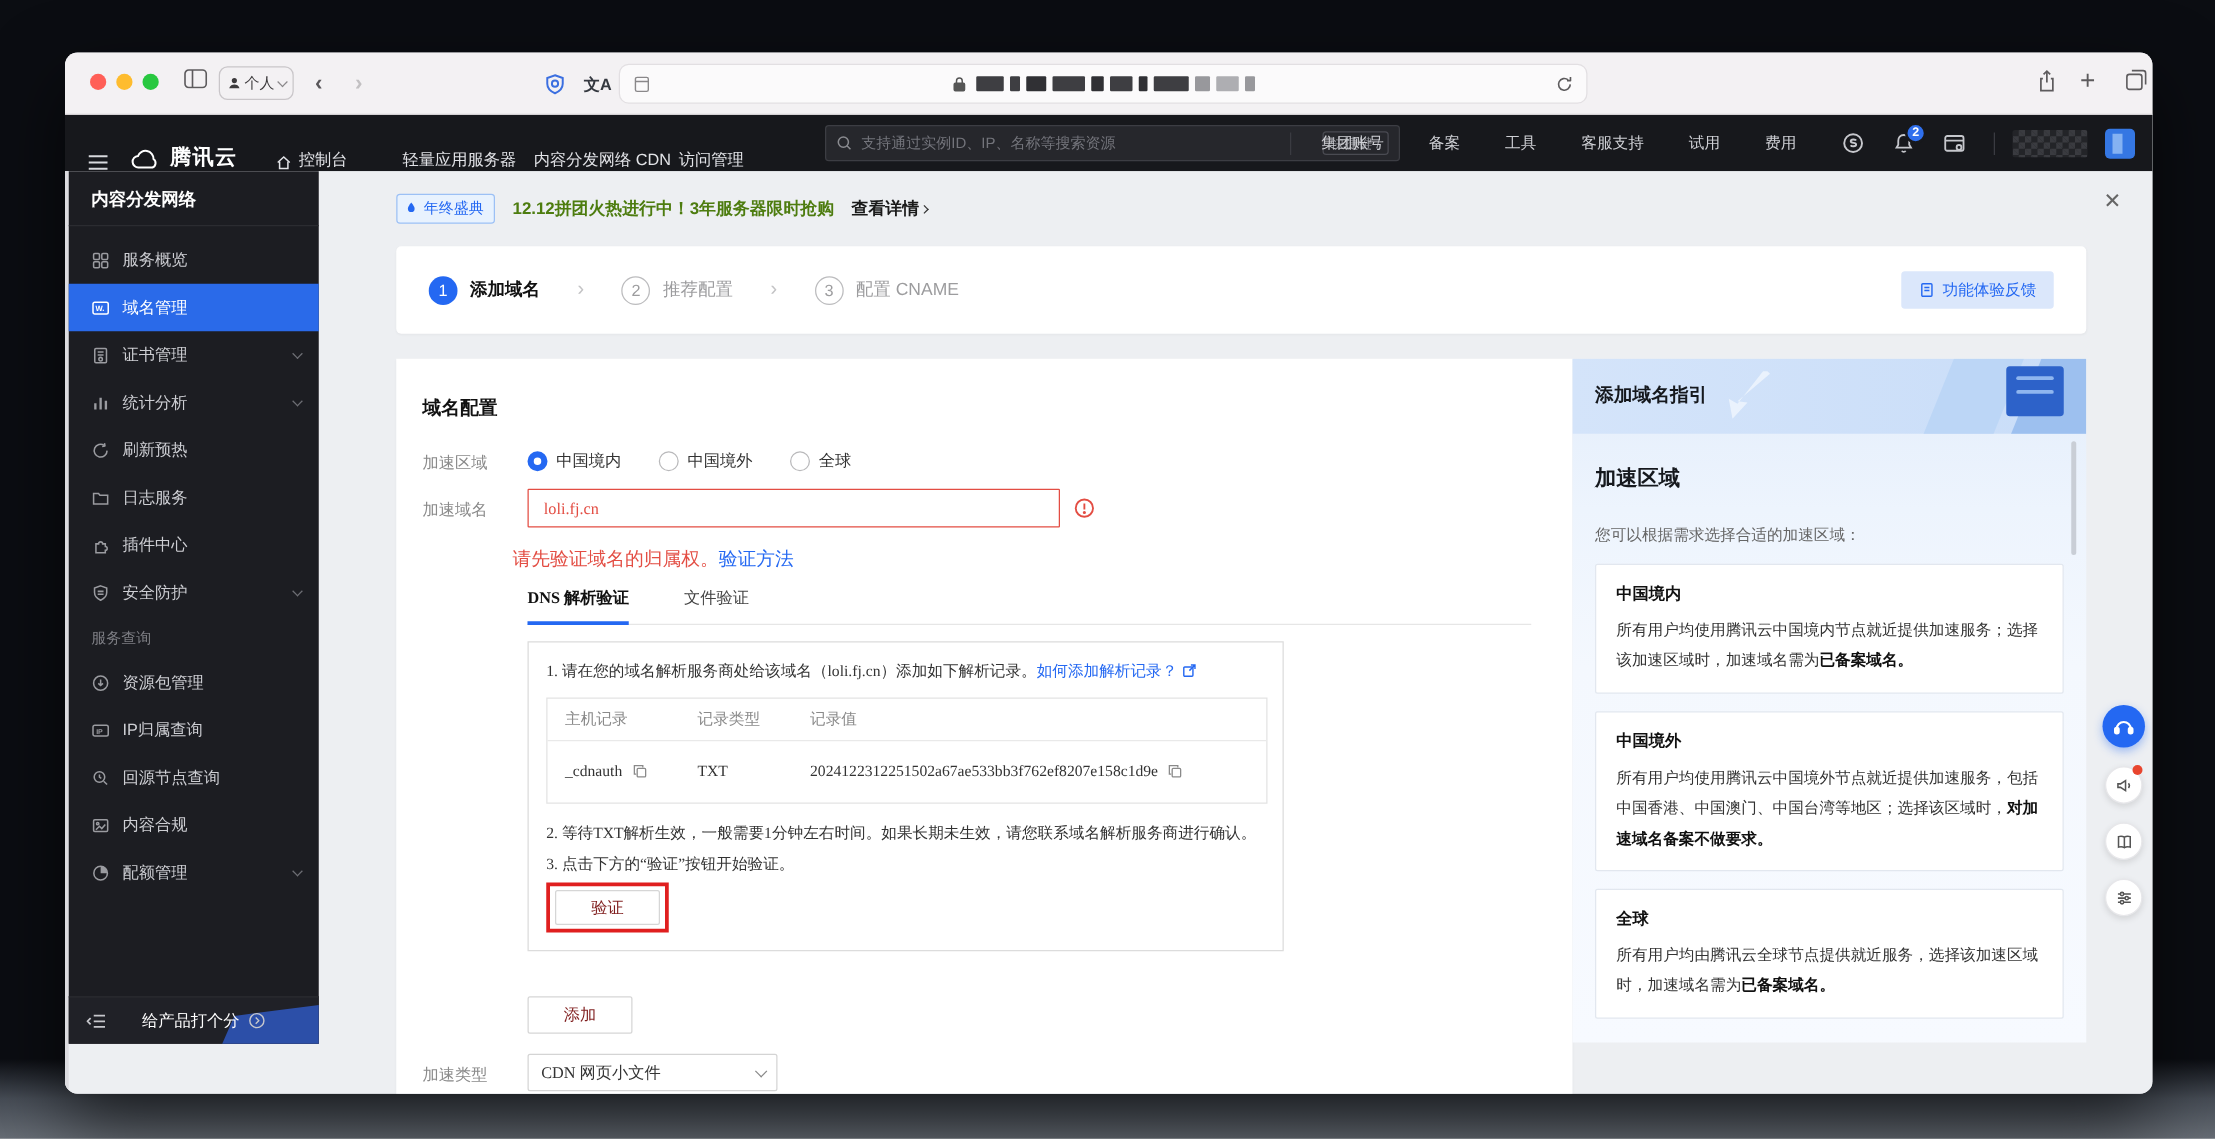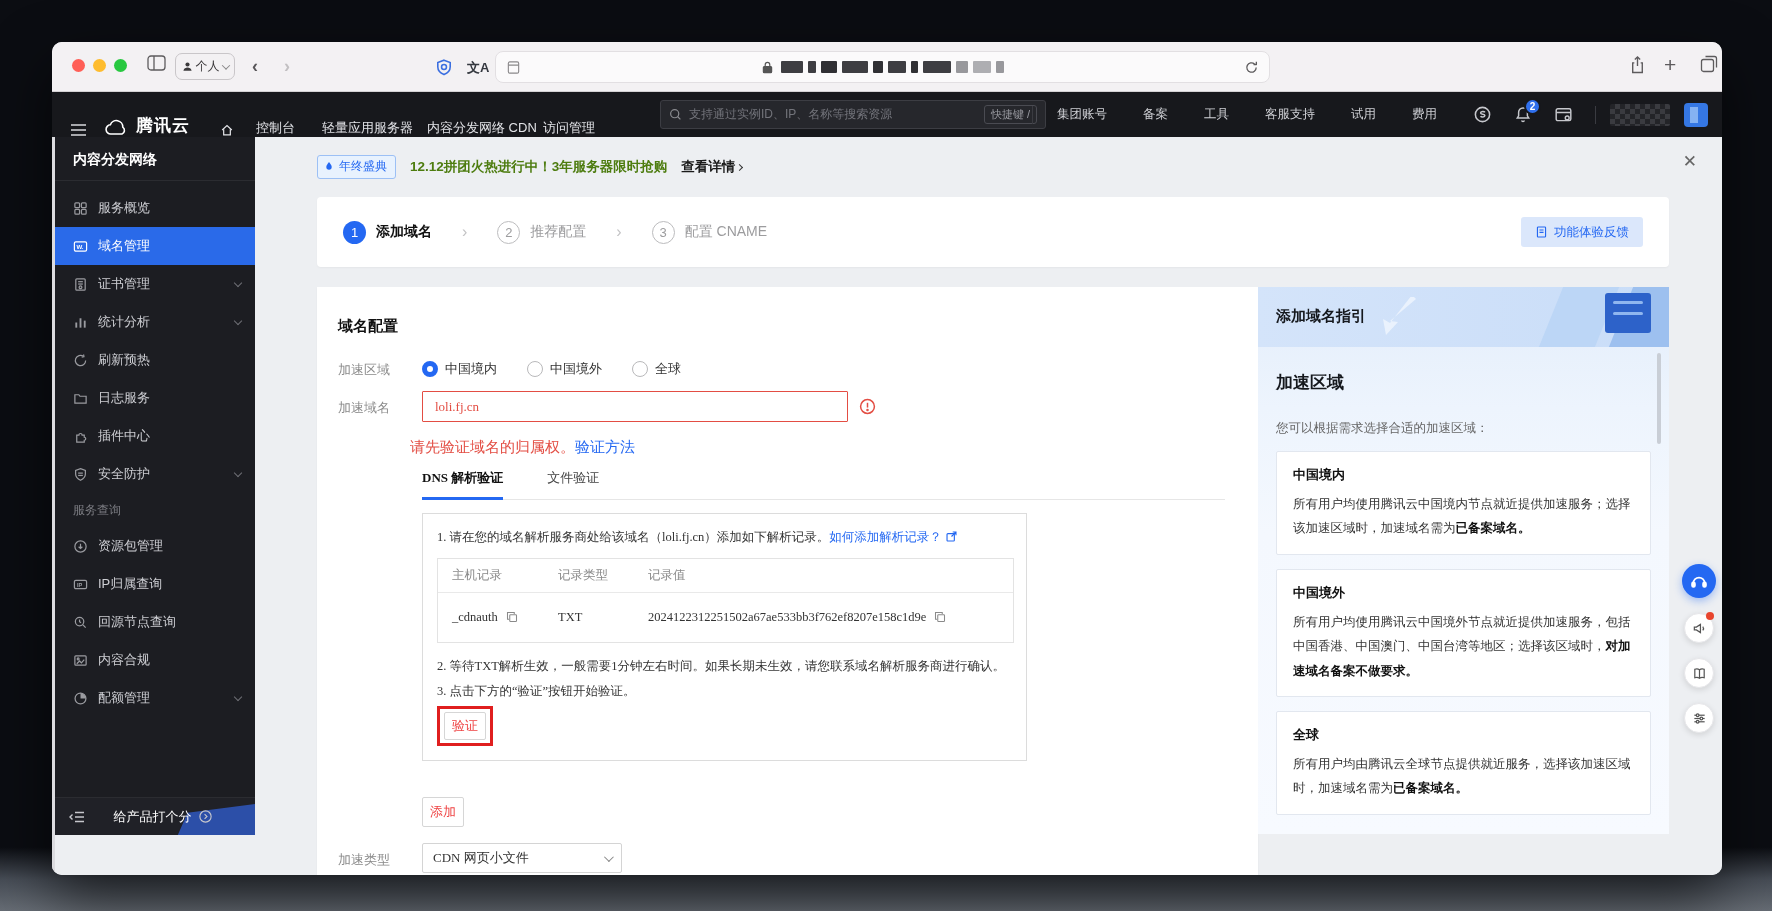--- a/index.html
+++ b/index.html
@@ -33,21 +33,21 @@
   .url-pageicon { position:absolute; left:10px; top:8px; }
   .url-reload { position:absolute; right:10px; top:8px; }
   .redact { display:flex; align-items:center; gap:5px; margin-left:60px; }
   .redact i { display:block; height:12px; border-radius:1px; }
 
   
   .topnav { position:relative; height:45px; background:#17181c; display:flex; align-items:center; color:#dcdde1; }
   .tn-abs { position:absolute; top:0; height:45px; display:flex; align-items:flex-end; }
   .tn-link { font-size:13px; color:#e2e3e7; cursor:pointer; }
   .brand { font-size:17px; font-weight:bold; color:#fff; letter-spacing:1px; }
-  .tn-search { position:absolute; left:608px; top:8px; width:386px; height:29px; background:#26272c;
+  .tn-search { position:absolute; left:608px; top:8px; width:460px; height:29px; background:#26272c;
     border:1px solid #3c3d43; border-radius:3px; display:flex; align-items:center; padding:0 8px; gap:7px; }
   .tn-search .ph { color:#73747b; font-size:12px; flex:1; }
   .hotkey { border:1px solid #4a4b52; color:#9b9ca2; font-size:11px; border-radius:3px; padding:1px 6px; }
   .tn-right { position:absolute; right:14px; top:0; height:45px; display:flex; align-items:center; gap:0; }
   .tn-right .tn-link { font-size:12.5px; color:#cfd0d5; margin-right:36px; }
   .tn-sep { width:1px; height:18px; background:#3a3b41; margin-right:24px; }
   .tn-ic { position:relative; margin-right:22px; color:#c6c7cc; }
   .bell-badge { position:absolute; top:-7px; right:-9px; min-width:17px; height:17px; border-radius:9px;
     background:#2f6fed; color:#fff; font-size:10px; display:flex; align-items:center; justify-content:center;
     border:2px solid #17181c; font-weight:bold; }
@@ -131,22 +131,22 @@
   .bstep { font-size:12.5px; color:#333; line-height:1.5; }
   .vtable { margin-top:11px; width:577px; border:1px solid #e3e3e3; font-size:12.5px; }
   .vt-head { display:flex; height:34px; align-items:center; border-bottom:1px solid #e9e9e9; color:#8a8a8a; }
   .vt-row { display:flex; height:49px; align-items:center; color:#333; }
   .c-host { width:120px; padding-left:14px; display:flex; align-items:center; gap:8px; }
   .c-type { width:90px; }
   .c-val { flex:1; display:flex; align-items:center; gap:8px; padding-right:10px; }
   .copy-ic { cursor:pointer; color:#8a8a8a; }
   .bstep2 { margin-top:14px; } .bstep3 { margin-top:6px; }
   .annot { margin-top:6px; display:inline-block; border:3px solid #e01f1f; padding:3px 4px; }
-  .btn-white { height:28px; background:#fff; border:1px solid #d6d6d6; border-radius:2px; color:#ef4444;
-    font-size:13px; padding:0 7px; display:inline-flex; align-items:center; cursor:pointer; }
+  .btn-white { height:28px; background:#fff; border:1px solid #d6d6d6; border-radius:2px; color:#7f1d1d;
+    font-size:13px; padding:0 28px; display:inline-flex; align-items:center; cursor:pointer; }
   .add-btn { margin-left:84px; margin-top:36px; height:30px; }
   .row-type { margin-top:16px; }
   .selectbox { width:200px; height:30px; border:1px solid #d4d4d4; border-radius:2px; background:#fff; display:flex;
     align-items:center; padding:0 10px; font-size:13px; color:#333; cursor:pointer; }
   .selectbox .car { margin-left:auto; width:7px; height:7px; border-right:1.4px solid #888; border-bottom:1.4px solid #888;
     transform:rotate(45deg) translateY(-2px); }
 
   
   .guide { width:411px; height:547px; position:relative; overflow:hidden;
     background:linear-gradient(180deg,#e3edfb 0%,#edf4fd 22%,#f4f8fe 45%,#f7faff 100%); }
@@ -271,21 +271,21 @@
             <line x1="1" y1="7" x2="16" y2="7"></line>
             <line x1="1" y1="12" x2="16" y2="12"></line>
           </svg>
       </div>
       <div class="tn-abs" style="left:52px; gap:6px;">
         <svg width="26" height="18" viewBox="0 0 26 18" fill="none" stroke="#fff" stroke-width="1.6">
             <path d="M7 15a4.6 4.6 0 0 1-.6-9.2A6.4 6.4 0 0 1 18.8 8.2 3.9 3.9 0 0 1 18 15z"></path>
           </svg>
         <span class="brand">腾讯云</span>
       </div>
-      <div class="tn-abs" style="left:168px; gap:22px;">
+      <div class="tn-abs" style="left:168px; gap:5px;">
         <svg width="14" height="14" viewBox="0 0 16 16" fill="none" stroke="#e2e3e7" stroke-width="1.4">
             <path d="M2.5 8L8 3l5.5 5"></path>
             <path d="M4.2 7v6.5h7.6V7"></path>
           </svg>
         <span class="tn-link">控制台</span>
       </div>
       <div class="tn-abs tn-link" style="left:270px;">轻量应用服务器</div>
       <div class="tn-abs tn-link" style="left:375px;">内容分发网络 CDN</div>
       <div class="tn-abs tn-link" style="left:491px;">访问管理</div>
 

